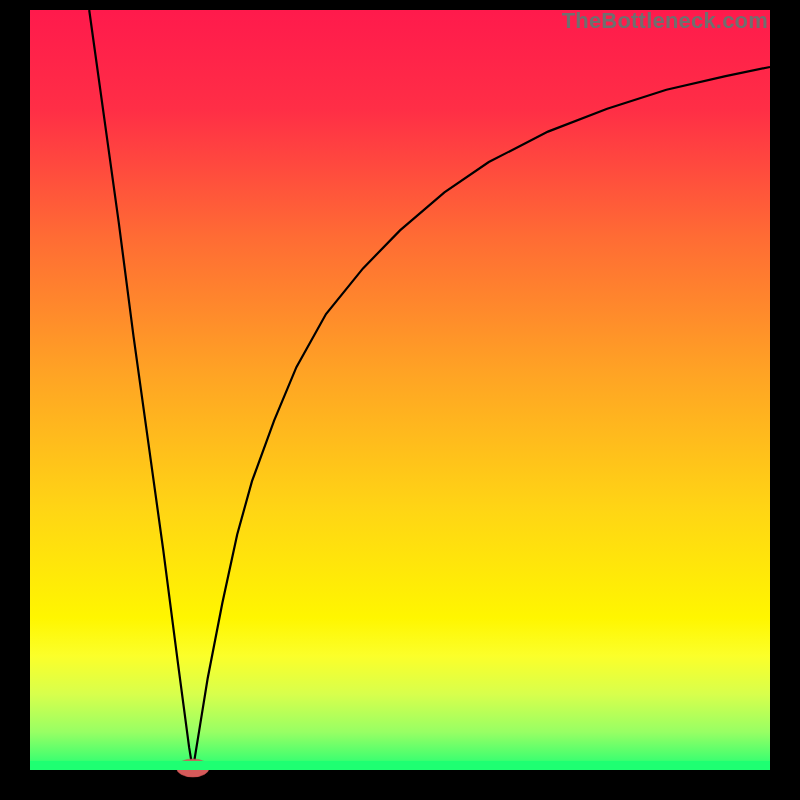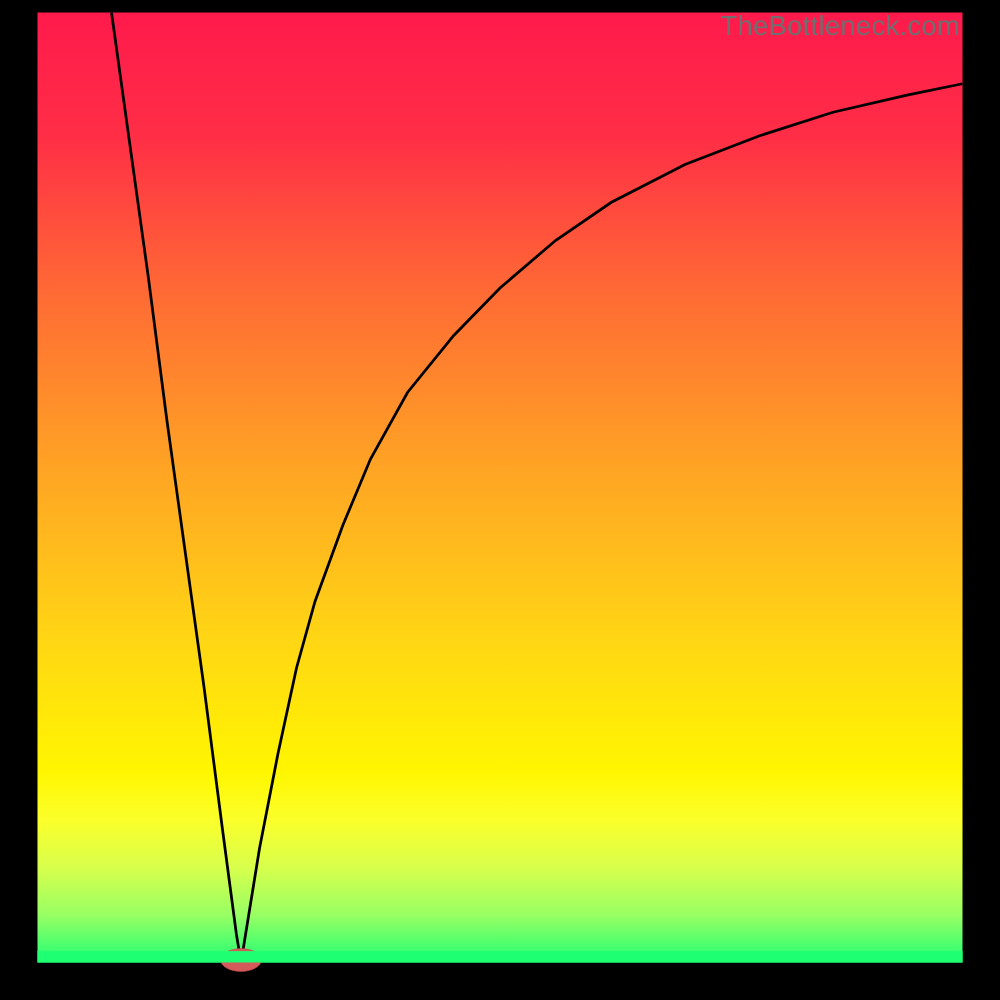--- a/index.html
+++ b/index.html
@@ -32,21 +32,21 @@
     width: 740px;
     height: 760px;
     overflow: visible;
   }
   .watermark {
     position: absolute;
     top: 8px;
     right: 32px;
     color: #6f6f6f;
     font-size: 22px;
-    font-weight: 400;
+    font-weight: 700;
     letter-spacing: 0.2px;
   }
 </style>
 </head>
 <body>
 <div class="frame">
   <div class="plot" id="plot" style="background: linear-gradient(rgb(255, 26, 76) 0%, rgb(255, 46, 70) 13%, rgb(255, 108, 52) 30%, rgb(255, 164, 36) 48%, rgb(255, 214, 20) 66%, rgb(255, 246, 0) 80%, rgb(251, 255, 42) 85%, rgb(216, 255, 76) 90%, rgb(152, 255, 100) 95%, rgb(32, 255, 116) 100%);">
     <svg id="plot-svg" viewBox="0 0 740 760" preserveAspectRatio="none">
       <path id="curve" fill="none" stroke="#000000" stroke-width="2.2" d="M59.20 0.00 L74.00 106.40 L88.80 212.80 L103.60 326.80 L118.40 433.20 L133.20 539.60 L148.00 653.60 L159.10 737.20 L162.80 760.00 L162.80 760.00 L170.20 714.40 L177.60 668.80 L192.40 592.80 L207.20 524.40 L222.00 471.20 L244.20 410.40 L266.40 357.20 L296.00 304.00 L333.00 258.40 L370.00 220.40 L414.40 182.40 L458.80 152.00 L518.00 121.60 L577.20 98.80 L636.40 79.80 L695.60 66.12 L740.00 57.00 "></path>
       <ellipse id="marker" cx="162.8" cy="758" rx="16.28" ry="9.120000000000001" fill="#d55a5a" stroke="#c24a4a" stroke-width="0.5"></ellipse>

